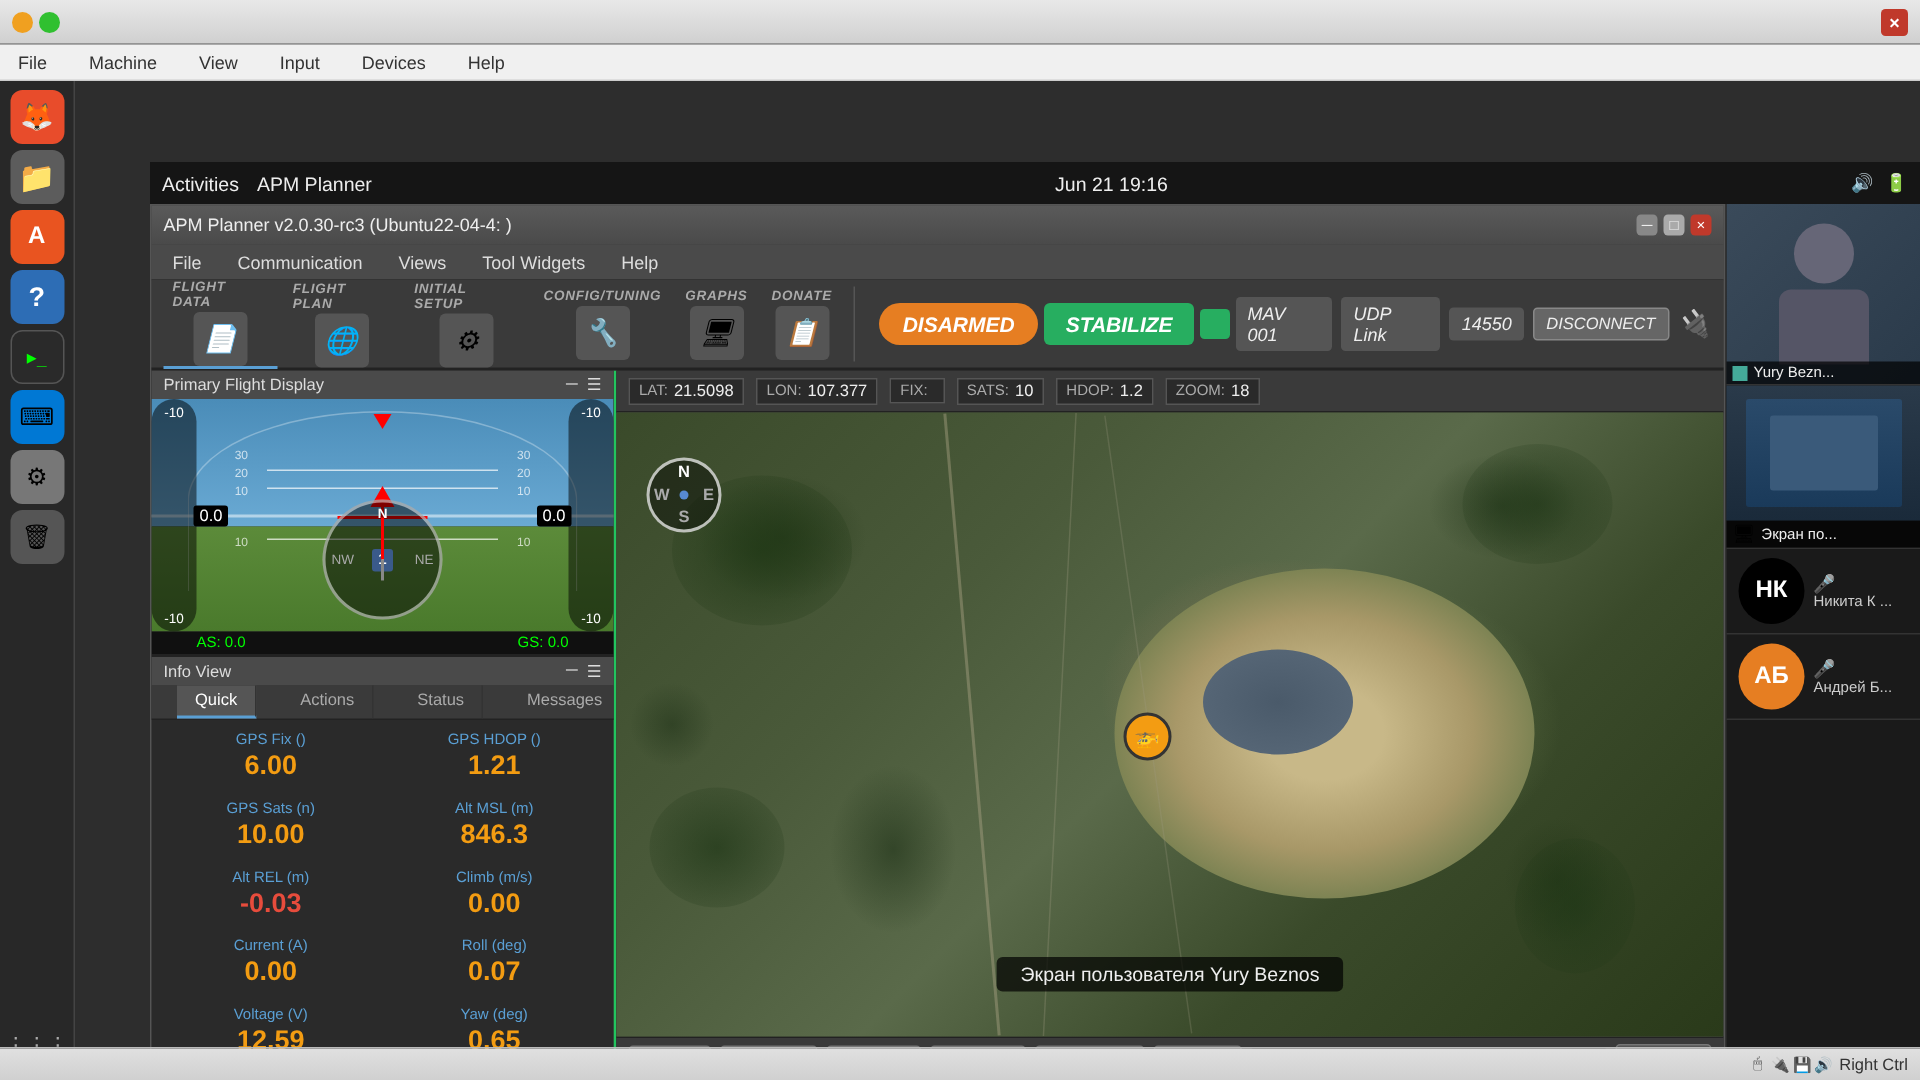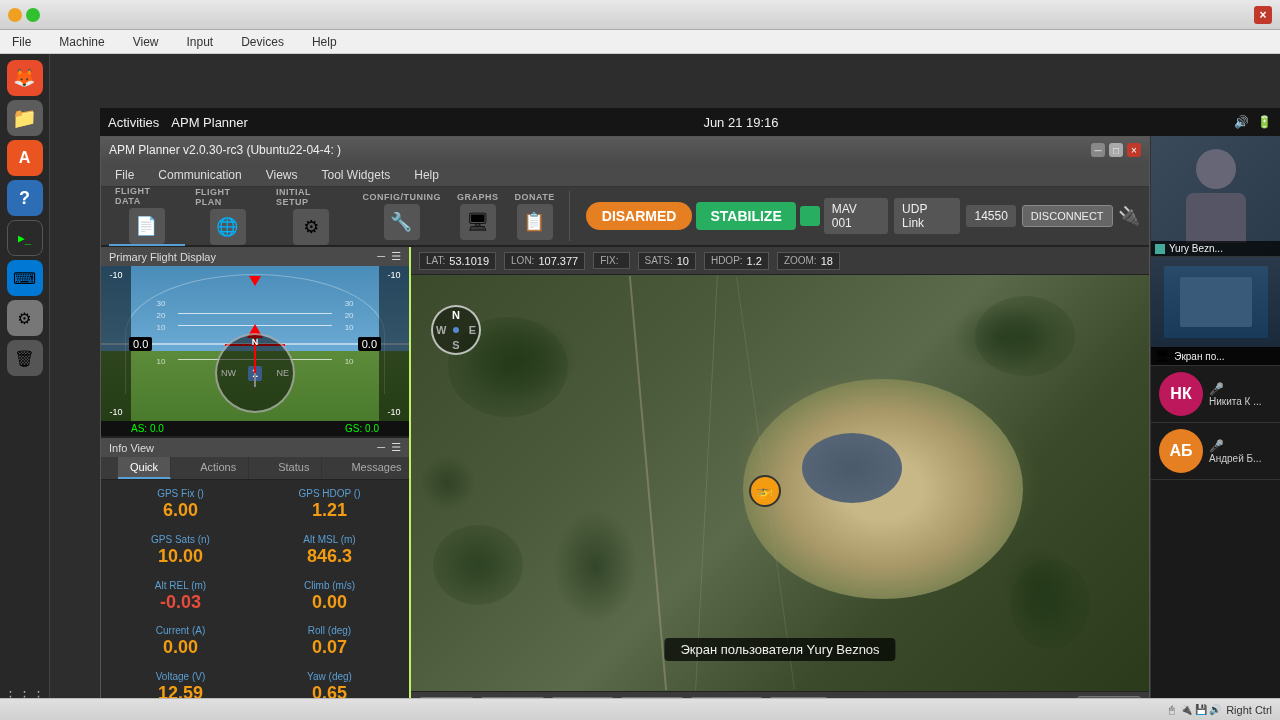--- a/index.html
+++ b/index.html
@@ -131,20 +131,21 @@
     .apm-menu { cursor: pointer; padding: 2px 6px; }
 
     #apm-toolbar {
       background: #3a3a3a;
       height: 60px;
       display: flex;
       align-items: center;
       padding: 0 8px;
       border-bottom: 2px solid #222;
       gap: 4px;
+      font-style: italic;
     }
     .toolbar-section {
       display: flex;
       flex-direction: column;
       align-items: center;
       padding: 0 6px;
       cursor: pointer;
     }
     .toolbar-section.active { border-bottom: 2px solid #5a9fd4; }
     .toolbar-label { font-size: 9px; color: #aaa; margin-bottom: 2px; font-weight: bold; letter-spacing: 0.5px; }
@@ -204,21 +205,21 @@
       display: flex;
       overflow: hidden;
     }
 
     
     #left-panel {
       width: 310px;
       display: flex;
       flex-direction: column;
       background: #3a3a3a;
-      border-right: 2px solid #bef264;
+      border-right: 2px solid #22c55e;
     }
 
     
     #pfd-container {
       background: #2a2a2a;
       border-bottom: 2px solid #222;
     }
     #pfd-header {
       background: #4a4a4a;
       padding: 3px 8px;
@@ -247,21 +248,21 @@
       border-radius: 50% 50% 0 0 / 60px 60px 0 0;
       border-bottom: none;
     }
 
     .pfd-side-scale {
       position: absolute;
       top: 0; bottom: 0; width: 30px;
       background: rgba(0,0,0,0.5);
       display: flex; flex-direction: column; justify-content: space-between;
       padding: 4px 2px;
-      color: #fff; font-size: 9px; text-align: center;
+      color: #fff; font-size: 9px; text-align: center; border-radius: 15px;
     }
     .pfd-scale-left { left: 0; }
     .pfd-scale-right { right: 0; }
     .pfd-center-value {
       position: absolute;
       background: #000; color: #fff; font-size: 11px; padding: 1px 4px; border-radius: 2px;
     }
     .pfd-speed { left: 28px; top: 50%; transform: translateY(-50%); }
     .pfd-alt { right: 28px; top: 50%; transform: translateY(-50%); }
 
@@ -748,21 +749,21 @@
                 </div>
               </div>
             </div>
           </div>
 
           <div id="map-area">
 
             <div id="map-topbar">
               <div class="map-coord-box">
                 <span class="map-coord-label">LAT:</span>
-                <span>53.1019</span>
+                <span>21.5098</span>
               </div>
               <div class="map-coord-box">
                 <span class="map-coord-label">LON:</span>
                 <span>107.377</span>
               </div>
               <div class="map-coord-box">
                 <span class="map-coord-label">FIX:</span>
                 <span></span>
               </div>
               <div class="map-coord-box">
@@ -860,21 +861,21 @@
               </div>
             </div>
           </div>
           <div class="screen-name-bar">
             <span style="font-size:12px;">🖥</span>
             <span class="screen-name-text">Экран по...</span>
           </div>
         </div>
 
         <div class="participant-tile">
-          <div class="participant-avatar" style="background:#be185d;">НК</div>
+          <div class="participant-avatar" style="background:#000000;">НК</div>
           <div>
             <div style="font-size:12px;">🎤</div>
             <div class="participant-name">Никита К ...</div>
           </div>
         </div>
 
         <div class="participant-tile">
           <div class="participant-avatar" style="background:#e67e22;">АБ</div>
           <div>
             <div style="font-size:12px;">🎤</div>

